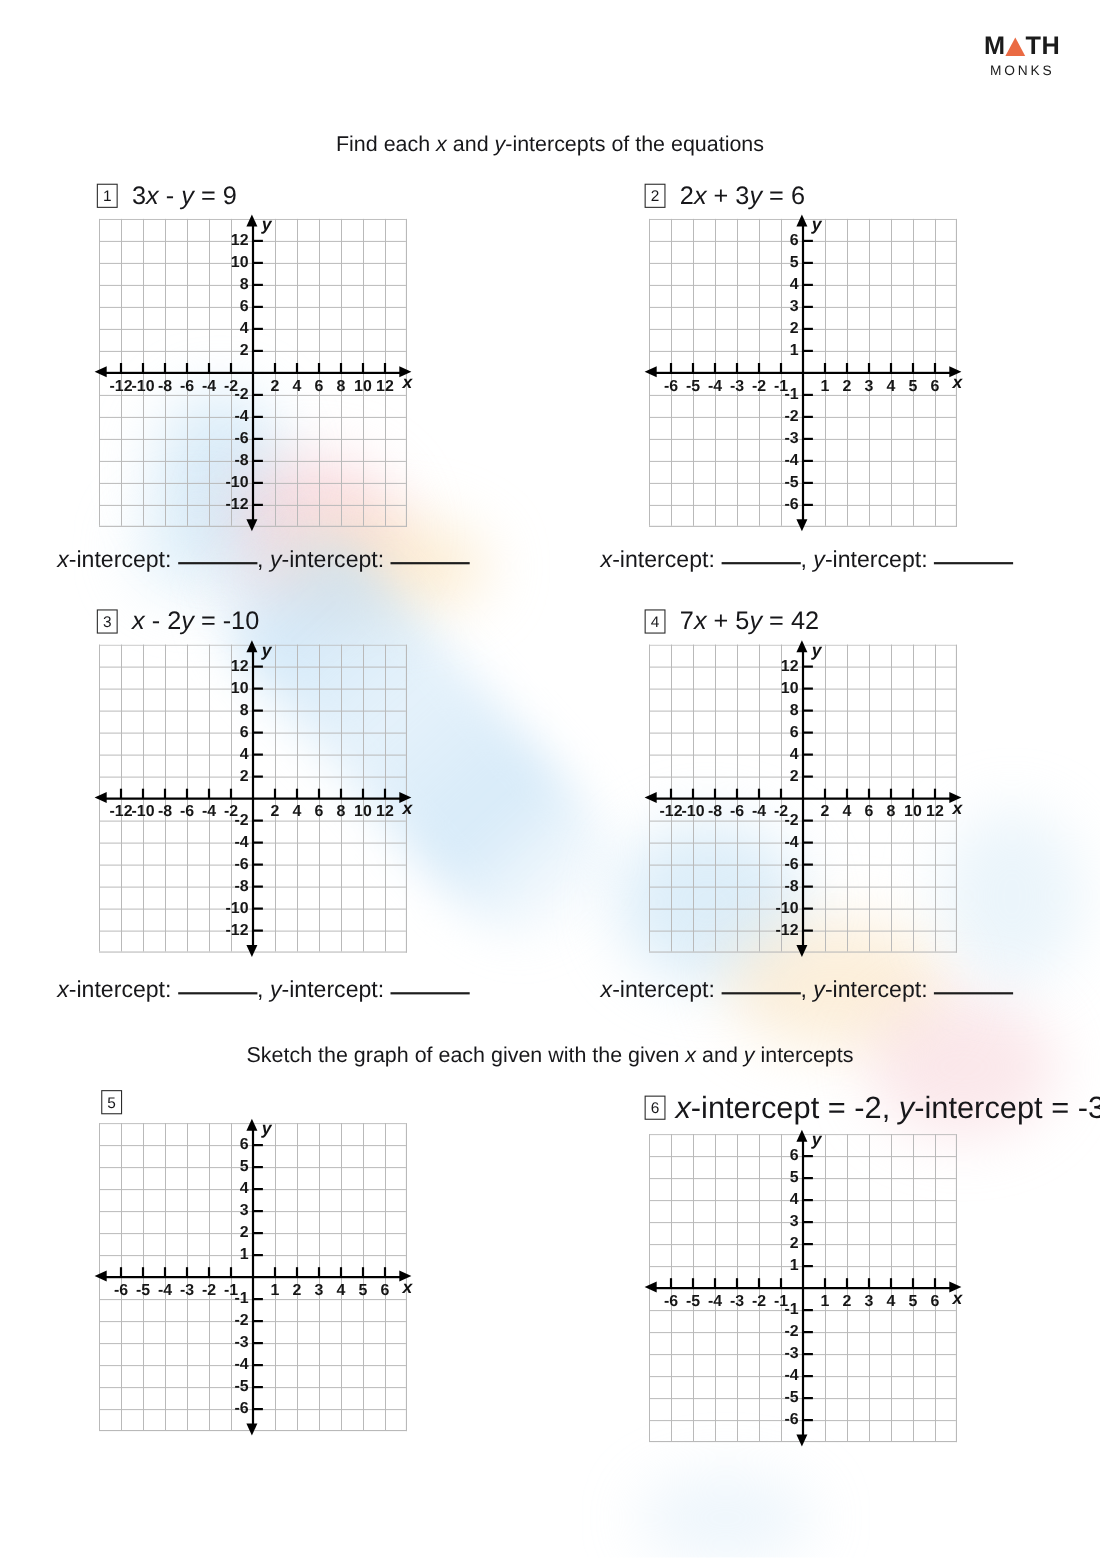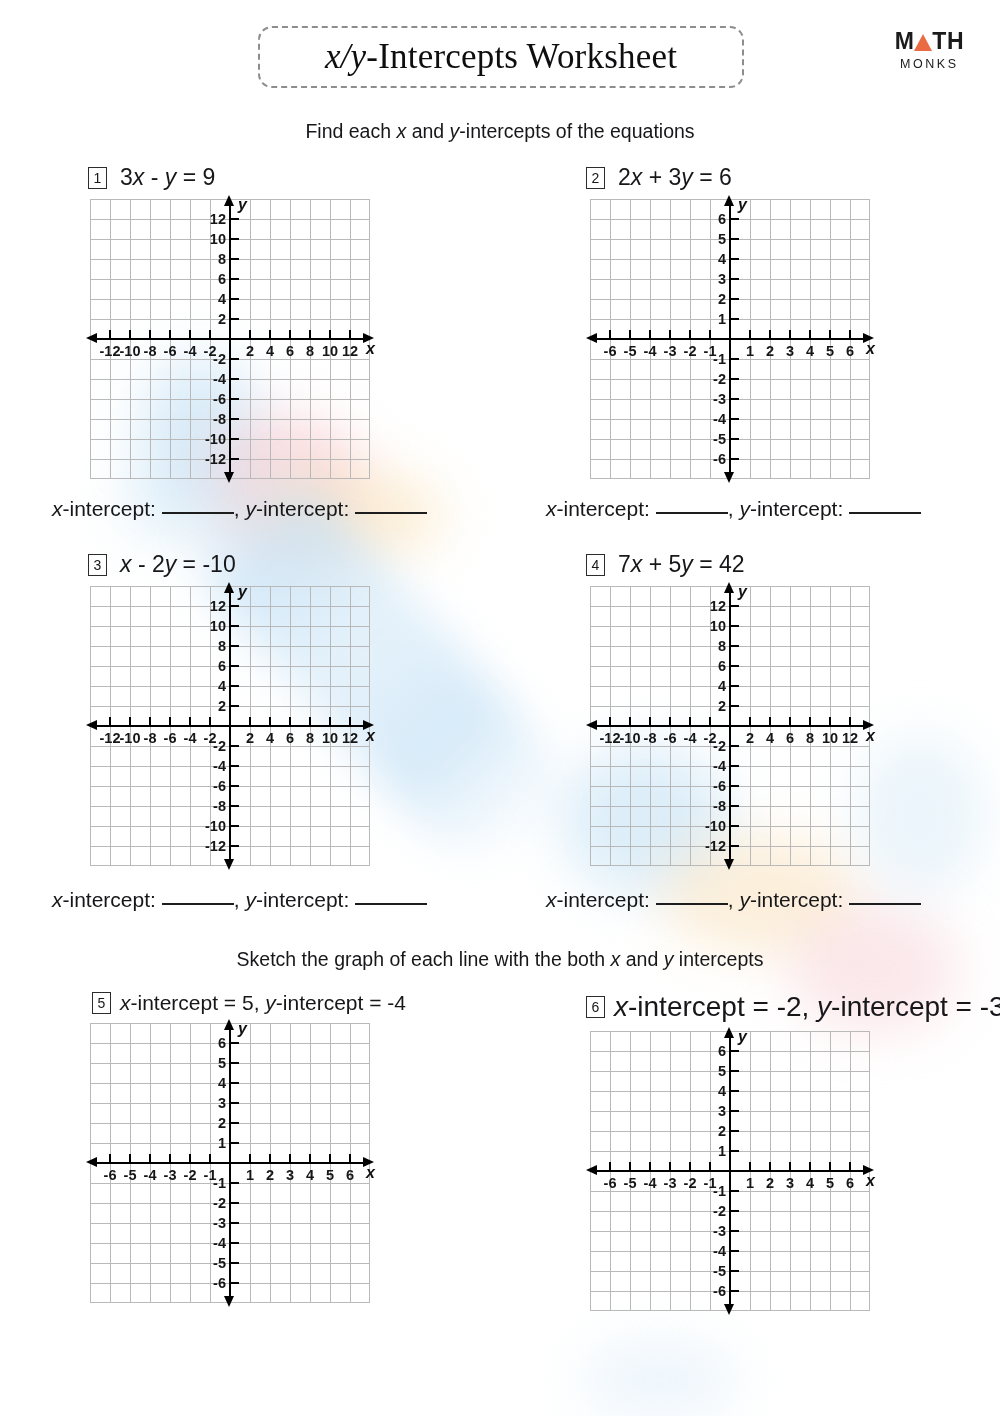--- a/index.html
+++ b/index.html
@@ -216,23 +216,20 @@
   <div class="blob" style="left:120px; top:455px; width:120px; height:90px; background:rgba(205,230,246,0.45);"></div>
   <div class="wm-diag"></div>
   <div class="blob" style="left:560px; top:745px; width:170px; height:150px; background:rgba(199,226,245,0.60);"></div>
   <div class="blob" style="left:660px; top:835px; width:200px; height:120px; background:rgba(250,226,190,0.55);"></div>
   <div class="blob" style="left:790px; top:905px; width:170px; height:130px; background:rgba(247,205,210,0.45);"></div>
   <div class="blob" style="left:855px; top:735px; width:130px; height:160px; background:rgba(205,230,246,0.40);"></div>
   <div class="blob" style="left:580px; top:1340px; width:160px; height:80px; background:rgba(205,230,246,0.35);"></div>
 </div>
 
 <div class="header">
-  <div class="title-box">
-    <div class="title-text"><i>x/y</i><span>-Intercepts Worksheet</span></div>
-  </div>
   <div class="logo">
     <div class="logo-top">
       <span>M</span>
         <span class="logo-tri"></span>
         <span>TH</span>
     </div>
     <div class="logo-sub">MONKS</div>
   </div>
 </div>
 
@@ -512,28 +509,27 @@
         <div class="tick-h" style="left: 230px; top: 267px; width: 9px;"></div>
         <div class="lbl lbl-y" style="left: 226px; top: 268px;">-12</div>
       </div>
     <div class="answer" style="padding-left:46px; margin-top:10px;">
       <i>x</i><span>-intercept: </span><span class="blank"></span><span>, </span><i>y</i><span>-intercept: </span><span class="blank"></span>
     </div>
   </div>
 </div>
 
 <div class="instruction" style="margin-top:36px;">
-  <span>Sketch the graph of each line with the both </span><i>x</i><span> and </span><i>y</i><span> intercepts</span>
+  <span>Sketch the graph of each given with the given </span><i>x</i><span> and </span><i>y</i><span> intercepts</span>
 </div>
 
 <div class="row" style="margin-top:20px;">
   <div class="cell">
     <div class="prob-head" style="padding-left:92px; gap:9px;">
       <span class="qnum">5</span>
-      <span class="eq" style="font-size:21px;"><i>x</i>-intercept = 5, <i>y</i>-intercept = -4</span>
     </div>
     <div class="graph" style="height:300px;">
         <div class="gridbox" style="left: 90px; top: 8px; width: 280px; height: 280px; background-size: 20px 20px;"></div>
         <div class="axis-h" style="left: 94px; top: 146.8px; width: 272px;"></div>
         <div class="axis-v" style="left: 228.8px; top: 12px; height: 272px;"></div>
         <div class="arrow ar-left" style="left: 86px; top: 141.5px;"></div>
         <div class="arrow ar-right" style="left: 363px; top: 141.5px;"></div>
         <div class="arrow ar-up" style="left: 223.5px; top: 4px;"></div>
         <div class="arrow ar-down" style="left: 223.5px; top: 281px;"></div>
         <div class="axname" style="left: 366px; top: 150px;">x</div>

